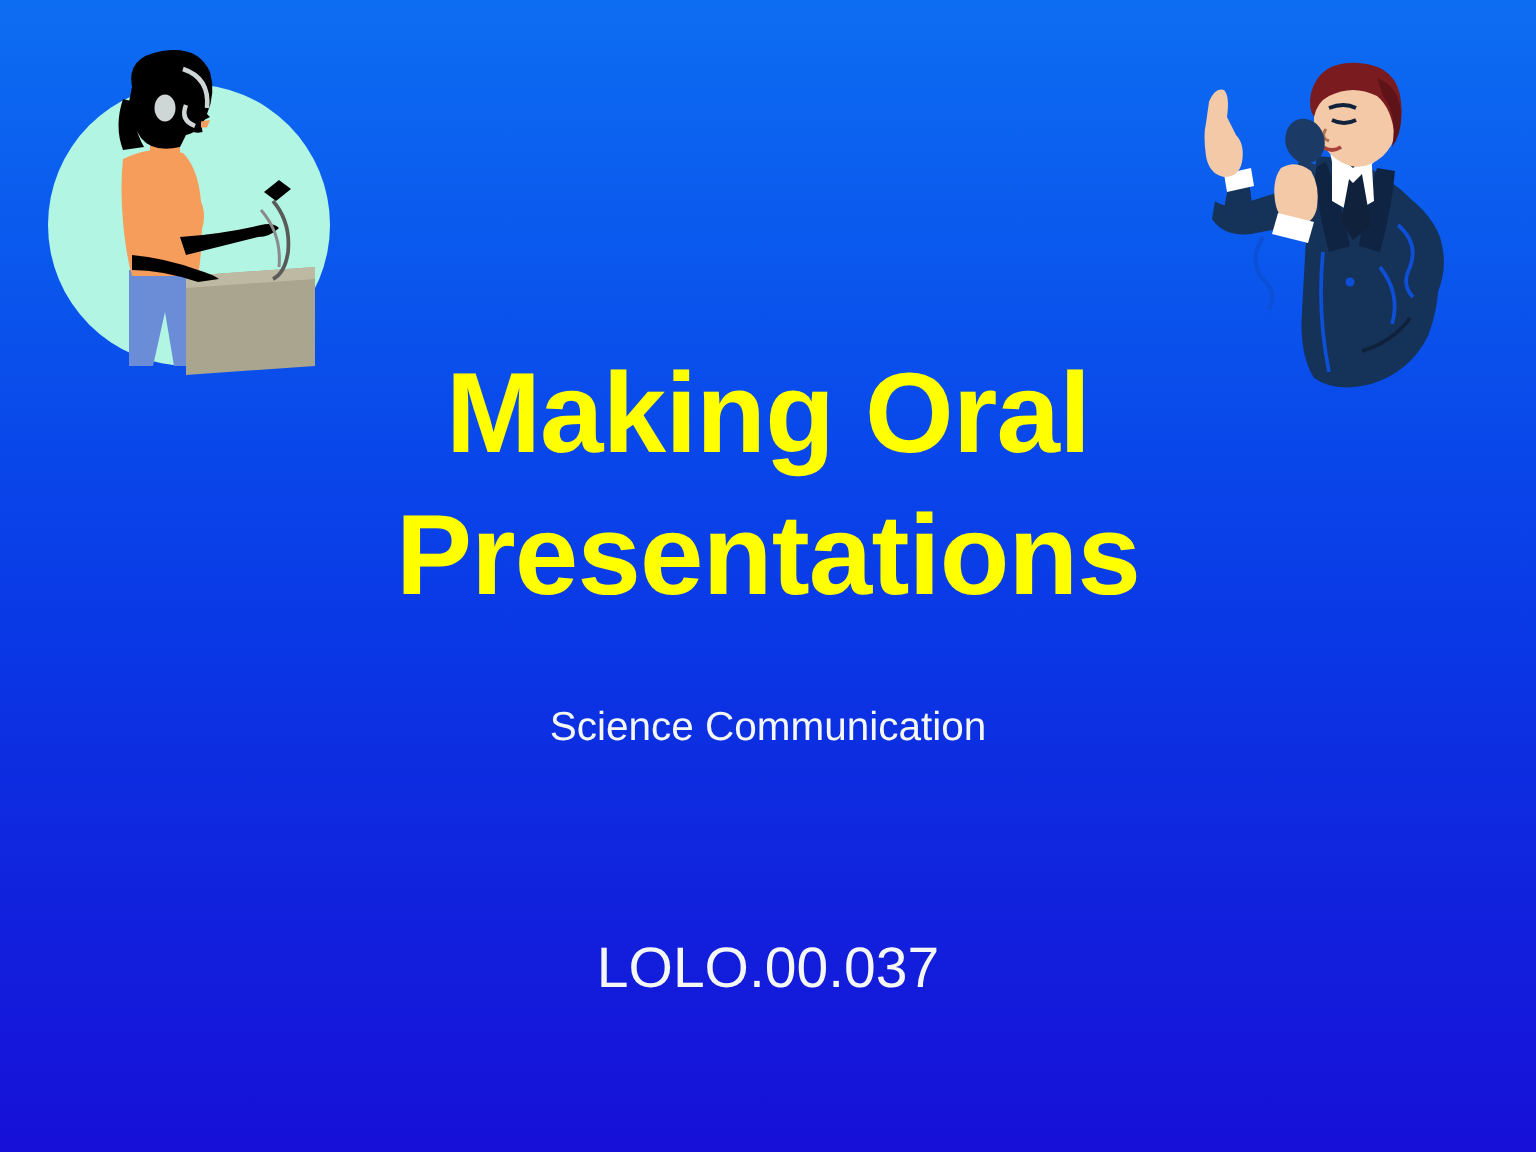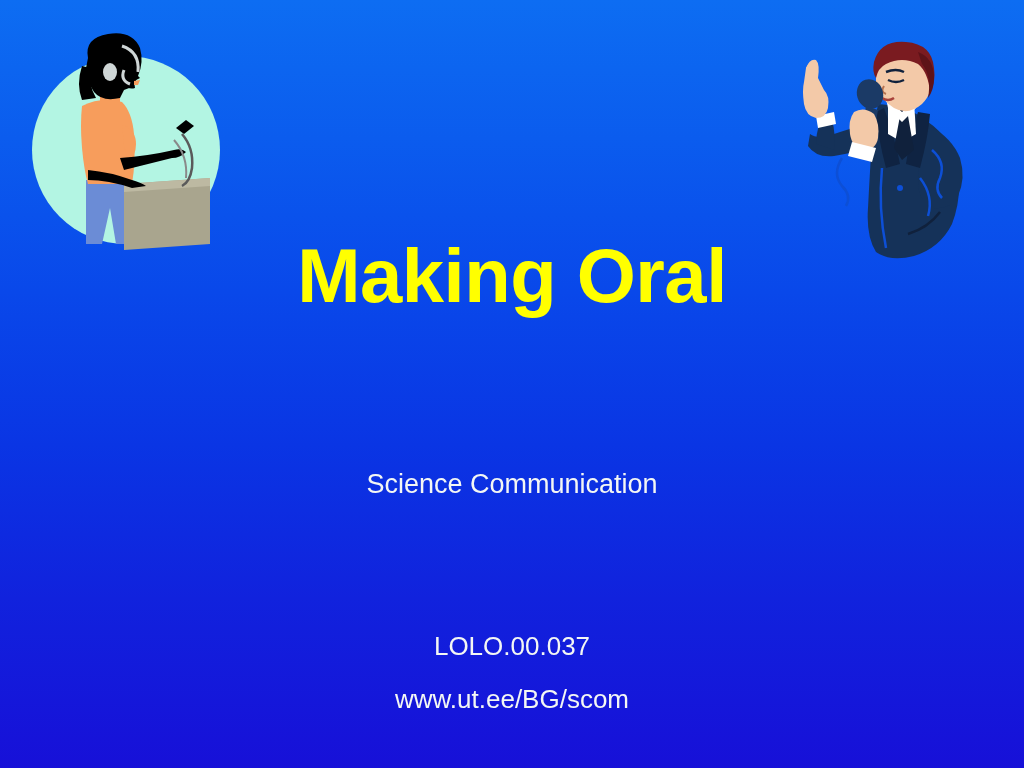--- a/index.html
+++ b/index.html
@@ -61,21 +61,21 @@
 
   #footer-block {
     position: absolute;
     left: 128px;
     top: 620px;
     width: 768px;
     text-align: center;
   }
   .footer-line {
     color: #f4f7f4;
-    font-size: 26px;
+    font-size: 38px;
     line-height: 53px;
     white-space: nowrap;
   }
 
   
   #clipart-speaker-podium {
     position: absolute;
     left: 24px;
     top: 28px;
     width: 204px;
@@ -181,24 +181,24 @@
       <path d="M150 112 Q164 124 158 140 Q152 152 160 160" stroke="#0d4fd6" stroke-width="2.5" fill="none"></path>
       <path d="M100 130 Q96 170 104 210" stroke="#0d4fd6" stroke-width="2.5" fill="none"></path>
       <path d="M138 140 Q152 158 146 178" stroke="#0d4fd6" stroke-width="2.5" fill="none"></path>
       <path d="M126 196 Q146 190 158 174" stroke="#10213c" stroke-width="2.5" fill="none"></path>
       <circle cx="118" cy="150" r="3" fill="#0d4fd6"></circle>
     </svg>
   </div>
 
   <div id="title-block">
     <div class="title-line">Making Oral</div>
+    <div class="title-line">Presentations</div>
   </div>
 
   <div id="subtitle-block">
     <div class="subtitle-line">Science Communication</div>
   </div>
 
   <div id="footer-block">
     <div class="footer-line">LOLO.00.037</div>
-    <div class="footer-line">www.ut.ee/BG/scom</div>
   </div>
 
 </div>
 
 </body></html>

